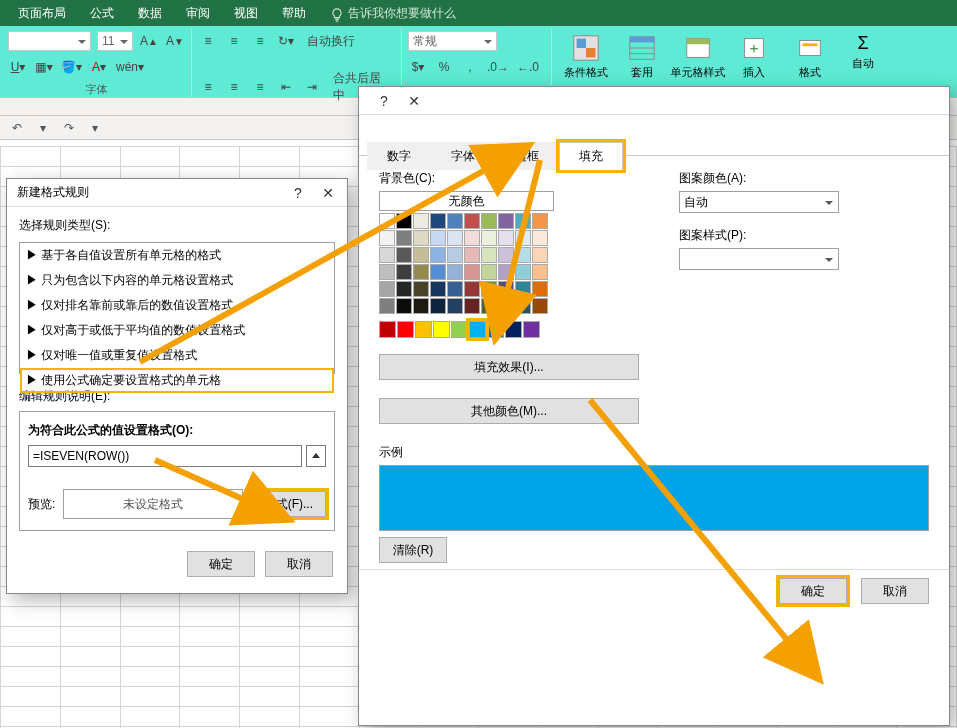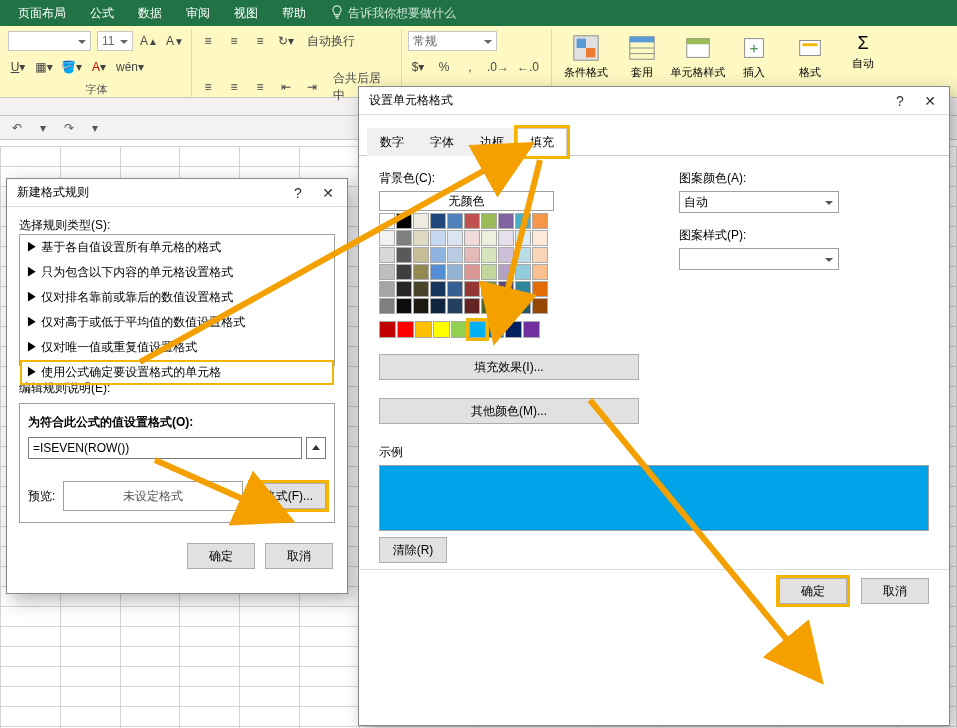--- a/index.html
+++ b/index.html
@@ -20,26 +20,26 @@
     align-items: center;
     color: #fff;
     padding-left: 6px;
   }
   .ribbon-tabs .tab {
     padding: 0 12px;
     height: 26px; line-height:26px;
     font-size: 12px;
   }
   .ribbon-tabs .tell-me {
-    margin-left: 12px; display:flex; align-items:flex-start;
+    margin-left: 12px; display:flex; align-items:flex-end;
     gap: 4px; color:#cfe4d7;
   }
   .ribbon-tabs .tell-me svg { width:14px; height:14px; }
   .ribbon-body {
-    background: #fef9c3;
+    background: #5eead4;
     height: 72px;
     border-bottom: 1px solid #c8c6c4;
     display: flex;
     align-items: stretch;
     padding: 3px 2px 0 2px;
     position:relative;
   }
   .ribbon-group {
     display:flex; flex-direction:column; justify-content:space-between;
     border-right:1px solid #d9d7d5;
@@ -103,21 +103,21 @@
   .dlg-btn {
     min-width:68px; height:26px; border:1px solid #adadad;
     background:#e1e1e1; font-size:12px;
     display:inline-flex; align-items:center; justify-content:center;
     padding:0 12px;
   }
   
   #dlg-newrule { left:6px; top:178px; width:342px; height:416px; }
   #dlg-newrule .body { padding:10px 12px; }
   #dlg-newrule .rule-list {
-    border:1px solid #a0a0a0; margin-top:0; background:#fff;
+    border:1px solid #a0a0a0; margin-top:8px; background:#fff;
     height:132px;
   }
   #dlg-newrule .rule-list .item {
     padding:4px 6px; font-size:12px;
   }
   #dlg-newrule .rule-list .item.selected {
     background:#fff; outline:2px solid #f4b400; outline-offset:-2px;
   }
   #dlg-newrule .edit-label { margin-top:14px; margin-bottom:6px; }
   #dlg-newrule .rule-edit-box {
@@ -149,22 +149,22 @@
   }
   
   #dlg-format {
     left:358px; top:86px; width:592px; height:640px;
   }
   #dlg-format .tabs {
     display:flex; gap:0; padding:12px 8px 0 8px;
     border-bottom:1px solid #c8c8c8;
   }
   #dlg-format .tabs .tab {
-    padding:5px 12px; font-size:12px; border:1px solid transparent;
-    border-bottom:none; position:relative; top:1px;
+    padding:5px 19px; font-size:12px; border:1px solid transparent;
+    border-bottom:none; position:relative; top:15px;
     background:#f0f0f0;
   }
   #dlg-format .tabs .tab.active {
     background:#fff; border-color:#c8c8c8;
     outline:3px solid #f4b400;
   }
   #dlg-format .fmt-body {
     padding:14px 20px 8px 20px; display:flex; gap:40px;
   }
   #dlg-format .fmt-col { flex:0 0 auto; }
@@ -922,21 +922,20 @@
     </div>
   </div>
   <div class="footer">
     <button class="dlg-btn">确定</button>
     <button class="dlg-btn">取消</button>
   </div>
 </div>
 
 <div class="dialog" id="dlg-format">
   <div class="titlebar">
-    <span class="title">设置单元格格式</span>
     <div class="tb-btn">?</div>
     <div class="tb-btn">✕</div>
   </div>
   <div class="tabs">
     <div class="tab">数字</div>
     <div class="tab">字体</div>
     <div class="tab">边框</div>
     <div class="tab active">填充</div>
   </div>
   <div class="fmt-body">

